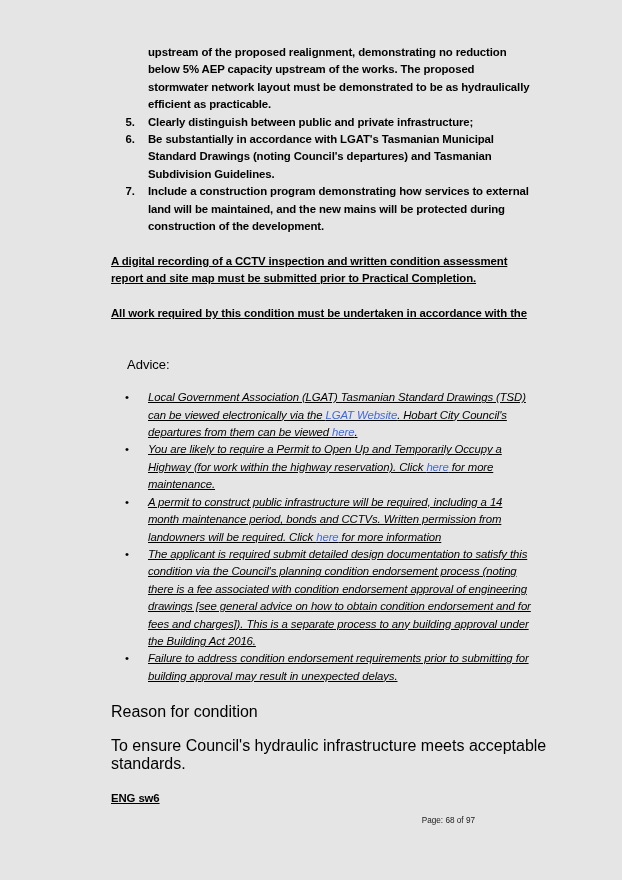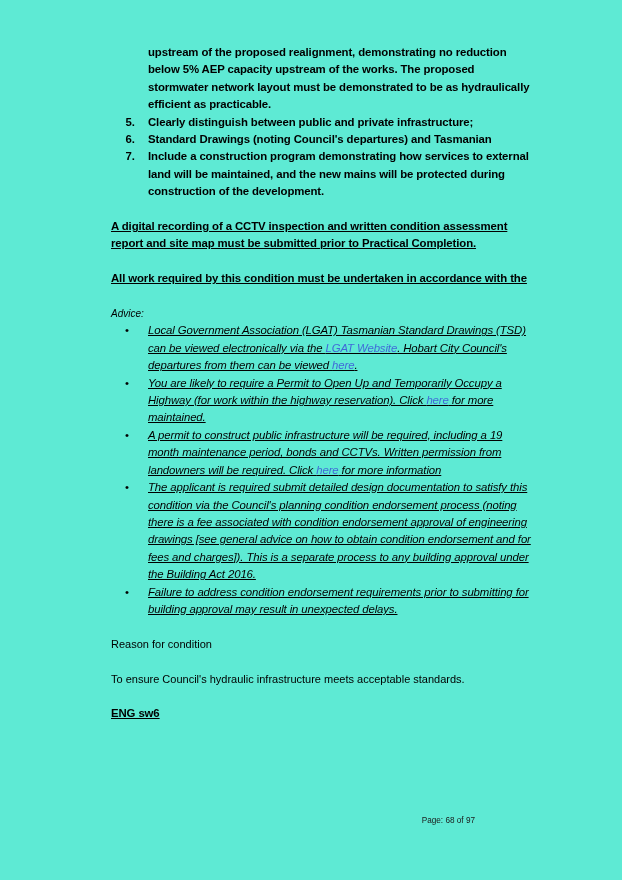--- a/index.html
+++ b/index.html
@@ -17,21 +17,21 @@
     color: #000000;
     -webkit-font-smoothing: antialiased;
   }
 
   .page {
     position: absolute;
     left: 0;
     top: 0;
     width: 622px;
     height: 880px;
-    background: #5eead4;
+    background: #e5e5e5;
     box-sizing: border-box;
   }
 
   
   .content {
     position: absolute;
     left: 111px;
     top: 44px;
     width: 468px;
   }
@@ -94,25 +94,24 @@
     white-space: nowrap;
     text-decoration: underline;
   }
 
   .spacer-para {
     height: 17.4px;
   }
 
   
   .advice-heading {
-    font-style: italic;
     font-weight: normal;
-    font-size: 10px;
-    line-height: 17.4px;
-    margin: 0;
+    font-size: 13px;
+    line-height: 17.4px;
+    margin: 16px;
   }
 
   ul.advicelist {
     list-style: none;
     margin: 0;
     padding: 0;
   }
   ul.advicelist > li {
     position: relative;
     padding-left: 37px;
@@ -138,21 +137,21 @@
   }
 
   .lnk {
     color: #4169d8;
     font-style: italic;
   }
 
   
   .para-plain {
     font-weight: normal;
-    font-size: 11px;
+    font-size: 16px;
     line-height: 17.4px;
     margin: 0;
   }
 
   
   .footer {
     position: absolute;
     left: 0;
     top: 815px;
     width: 511px;
@@ -181,21 +180,23 @@
     <ol class="numlist">
       <li>
         <span class="marker">5.</span>
         <span class="li-text">
           <span class="line">Clearly distinguish between public and private infrastructure;</span>
         </span>
       </li>
       <li>
         <span class="marker">6.</span>
         <span class="li-text">
+          <span class="line">Be substantially in accordance with LGAT's Tasmanian Municipal</span>
           <span class="line">Standard Drawings (noting Council's departures) and Tasmanian</span>
+          <span class="line">Subdivision Guidelines.</span>
         </span>
       </li>
       <li>
         <span class="marker">7.</span>
         <span class="li-text">
           <span class="line">Include a construction program demonstrating how services to external</span>
           <span class="line">land will be maintained, and the new mains will be protected during</span>
           <span class="line">construction of the development.</span>
         </span>
       </li>
@@ -225,27 +226,27 @@
             <span class="line"><span>Local Government Association (LGAT) Tasmanian Standard Drawings (TSD)</span></span>
             <span class="line"><span>can be viewed electronically via the </span><span class="lnk" style="color: rgb(65, 105, 216);">LGAT Website</span><span>. Hobart City Council's</span></span>
             <span class="line"><span>departures from them can be viewed </span><span class="lnk" style="color: rgb(65, 105, 216);">here</span><span>.</span></span>
           </span>
       </li>
       <li>
         <span class="bullet">•</span>
         <span class="li-text">
             <span class="line"><span>You are likely to require a Permit to Open Up and Temporarily Occupy a</span></span>
             <span class="line"><span>Highway (for work within the highway reservation). Click </span><span class="lnk" style="color: rgb(65, 105, 216);">here</span><span> for more</span></span>
-            <span class="line"><span>maintained.</span></span>
-          </span>
-      </li>
-      <li>
-        <span class="bullet">•</span>
-        <span class="li-text">
-            <span class="line"><span>A permit to construct public infrastructure will be required, including a 19</span></span>
+            <span class="line"><span>maintenance.</span></span>
+          </span>
+      </li>
+      <li>
+        <span class="bullet">•</span>
+        <span class="li-text">
+            <span class="line"><span>A permit to construct public infrastructure will be required, including a 14</span></span>
             <span class="line"><span>month maintenance period, bonds and CCTVs. Written permission from</span></span>
             <span class="line"><span>landowners will be required. Click </span><span class="lnk" style="color: rgb(65, 105, 216);">here</span><span> for more information</span></span>
           </span>
       </li>
       <li>
         <span class="bullet">•</span>
         <span class="li-text">
             <span class="line"><span>The applicant is required submit detailed design documentation to satisfy this</span></span>
             <span class="line"><span>condition via the Council's planning condition endorsement process (noting</span></span>
             <span class="line"><span>there is a fee associated with condition endorsement approval of engineering</span></span>

